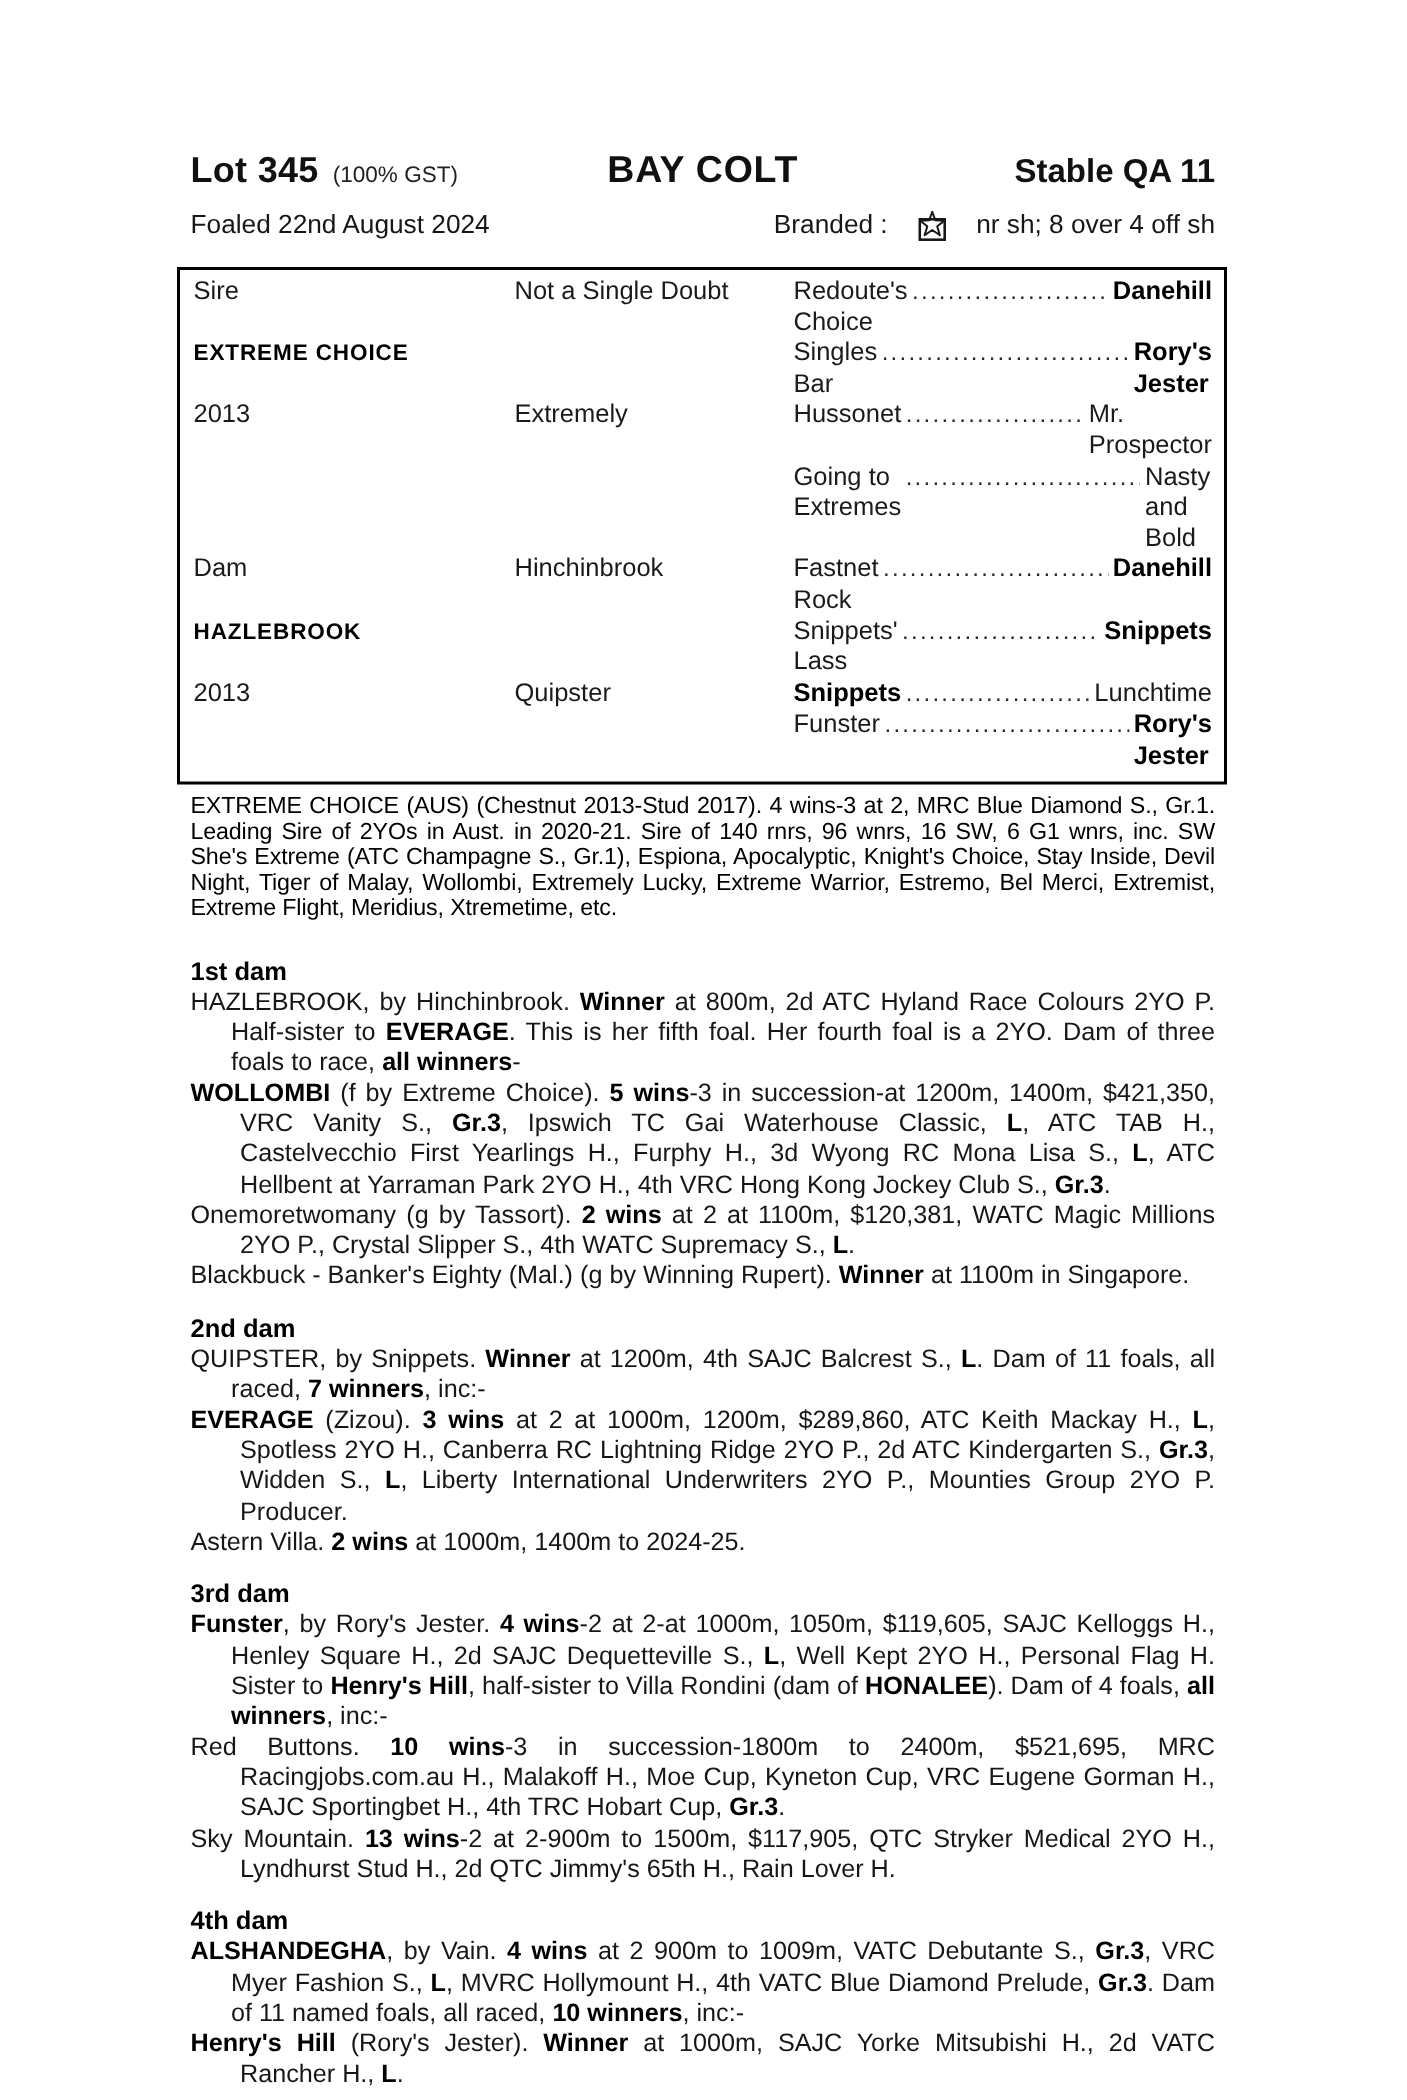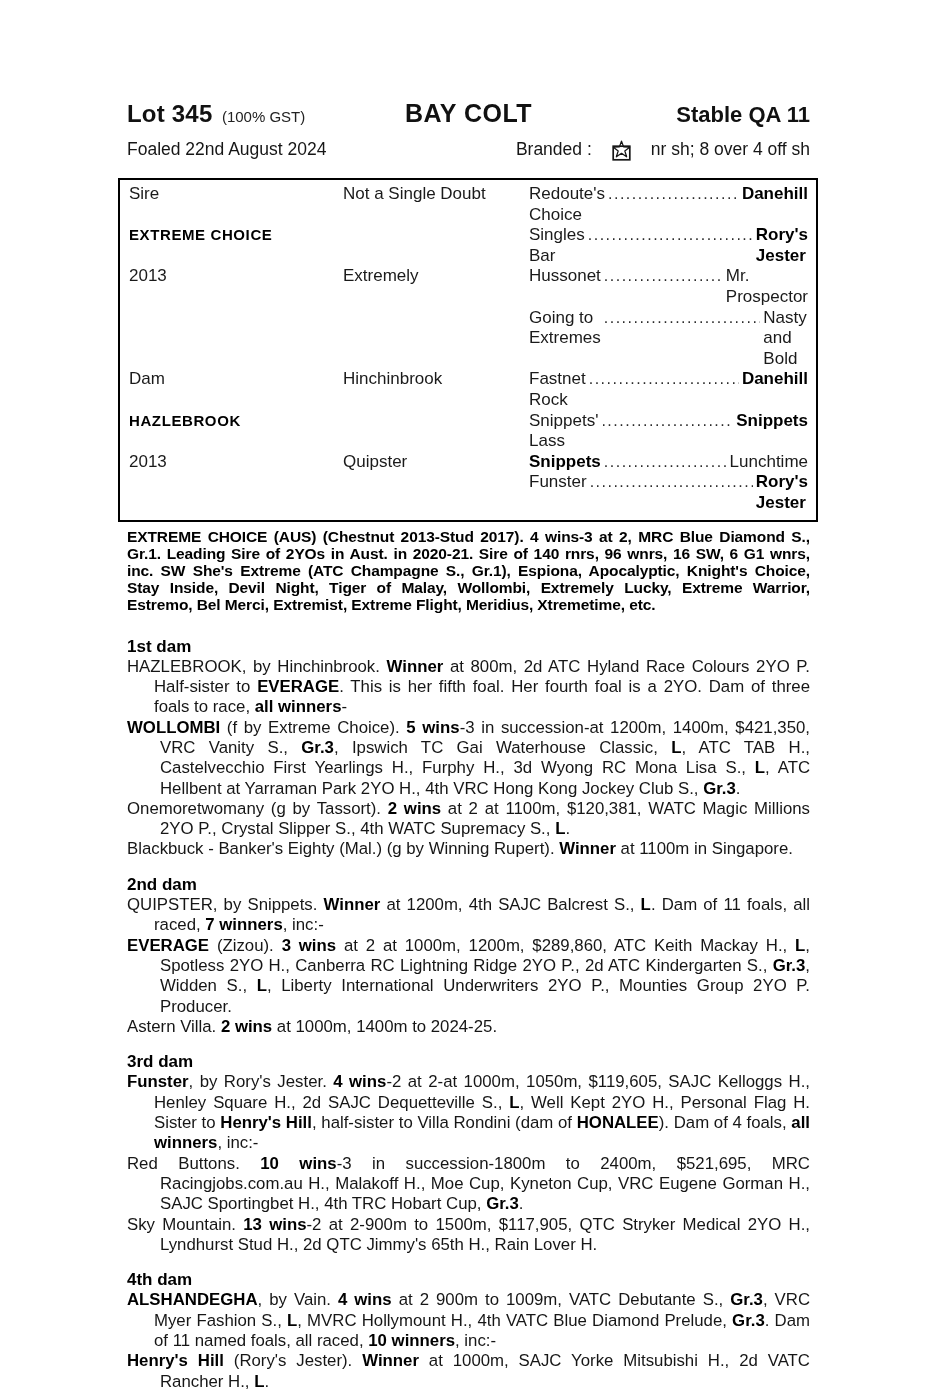--- a/index.html
+++ b/index.html
@@ -28,21 +28,21 @@
   
   .ped-table{border:2px solid #000;margin-top:13px;padding:4px 8px 6px 9px;}
   .ped-row{display:grid;grid-template-columns:203px 175px 1fr;align-items:baseline;line-height:20.6px;font-size:17px;min-height:20.6px;color:#1a1a1a;gap:11px;}
   .ped-c1.horse{font-weight:bold;font-size:15px;letter-spacing:.6px;color:#000;}
   .ped-c3{display:flex;align-items:baseline;min-width:0;}
   .leader{flex:1 1 auto;overflow:hidden;white-space:nowrap;margin:0 3px;color:#2a2a2a;}
   .leader::after{content:"....................................................................";letter-spacing:1.5px;font-size:16px;}
   .b{font-weight:bold;color:#000;}
 
   
-  .sire-summary{margin-top:6px;font-weight:bold;font-size:15.5px;line-height:17.2px;text-align:justify;letter-spacing:-.1px;color:#000;}
+  .sire-summary{margin-top:6px;font-weight:normal;font-size:15.5px;line-height:17.2px;text-align:justify;letter-spacing:-.1px;color:#000;}
 
   
   .dam-sections{margin-top:23px;font-size:16.8px;line-height:20.3px;color:#161616;}
   .dam-section{margin-top:15px;}
   .dam-section:first-child{margin-top:0;}
   .dam-heading{font-weight:bold;font-size:17px;color:#000;}
   p.para{margin:0;text-align:justify;}
   .hang-0{padding-left:27px;text-indent:-27px;}
   .hang-1{margin-left:20px;padding-left:33px;text-indent:-33px;}
 </style>

